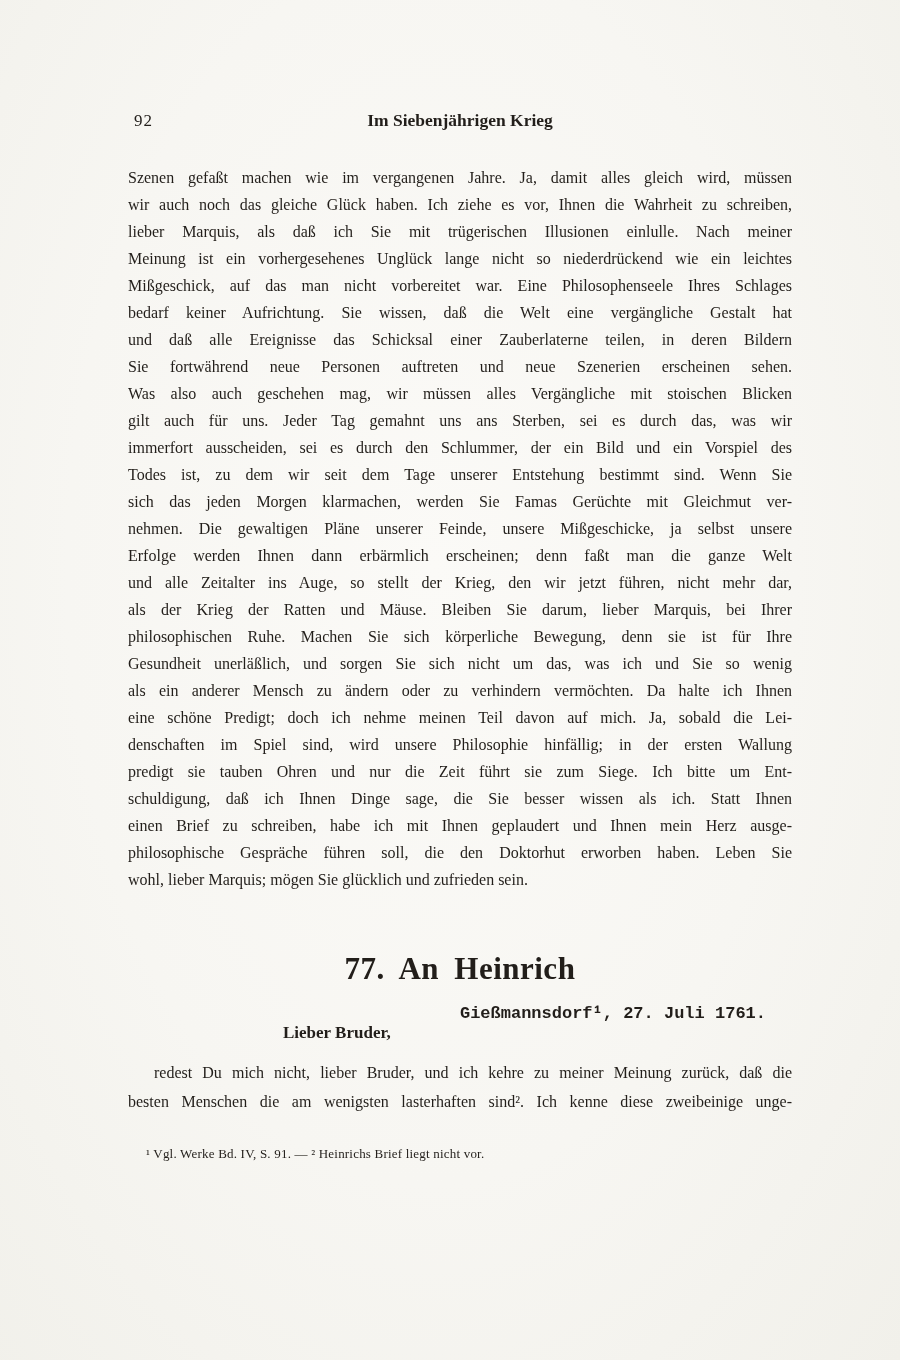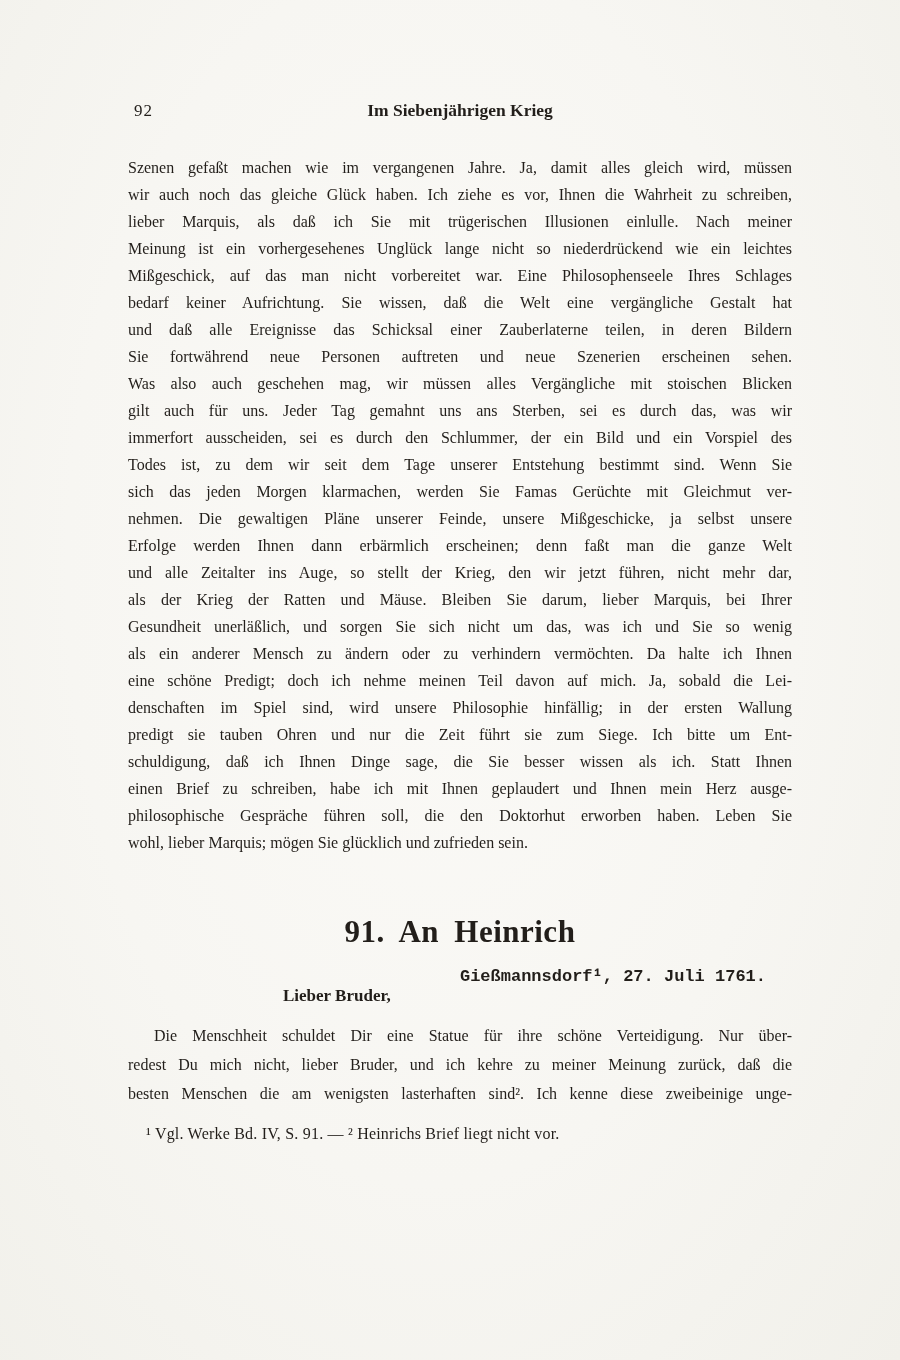--- a/index.html
+++ b/index.html
@@ -15,20 +15,21 @@
     font-family: "Liberation Serif", "DejaVu Serif", serif;
     overflow: hidden;
   }
 
   
   .header-row {
     position: relative;
     height: 24px;
     font-size: 17.5px;
     font-weight: bold;
+    margin-top: 10px;
   }
   .page-number {
     position: absolute;
     left: 6px;
     top: 1px;
     font-weight: normal;
     letter-spacing: 1px;
     font-size: 17px;
   }
   .running-title {
@@ -62,23 +63,23 @@
     font-family: Liberation Mono, monospace;
   }
 
   .salutation {
     padding-left: 155px;
     font-size: 17px;
     font-weight: bold;
   }
 
   .footnote {
-    margin-top: 17px;
+    margin-top: 30px;
     padding-left: 18px;
-    font-size: 16px;
+    font-size: 13px;
     letter-spacing: 0.2px;
   }
 </style>
 </head>
 <body>
 
 <div class="page">
 
   <div class="header-row">
     <span class="page-number">92</span>
@@ -96,38 +97,38 @@
       <div class="bodyline j">Sie fortwährend neue Personen auftreten und neue Szenerien erscheinen sehen.</div>
       <div class="bodyline j">Was also auch geschehen mag, wir müssen alles Vergängliche mit stoischen Blicken</div>
       <div class="bodyline j">gilt auch für uns. Jeder Tag gemahnt uns ans Sterben, sei es durch das, was wir</div>
       <div class="bodyline j">immerfort ausscheiden, sei es durch den Schlummer, der ein Bild und ein Vorspiel des</div>
       <div class="bodyline j">Todes ist, zu dem wir seit dem Tage unserer Entstehung bestimmt sind. Wenn Sie</div>
       <div class="bodyline j">sich das jeden Morgen klarmachen, werden Sie Famas Gerüchte mit Gleichmut ver-</div>
       <div class="bodyline j">nehmen. Die gewaltigen Pläne unserer Feinde, unsere Mißgeschicke, ja selbst unsere</div>
       <div class="bodyline j">Erfolge werden Ihnen dann erbärmlich erscheinen; denn faßt man die ganze Welt</div>
       <div class="bodyline j">und alle Zeitalter ins Auge, so stellt der Krieg, den wir jetzt führen, nicht mehr dar,</div>
       <div class="bodyline j">als der Krieg der Ratten und Mäuse. Bleiben Sie darum, lieber Marquis, bei Ihrer</div>
+      <div class="bodyline j">philosophischen Ruhe. Machen Sie sich körperliche Bewegung, denn sie ist für Ihre</div>
       <div class="bodyline j">Gesundheit unerläßlich, und sorgen Sie sich nicht um das, was ich und Sie so wenig</div>
       <div class="bodyline j">als ein anderer Mensch zu ändern oder zu verhindern vermöchten. Da halte ich Ihnen</div>
       <div class="bodyline j">eine schöne Predigt; doch ich nehme meinen Teil davon auf mich. Ja, sobald die Lei-</div>
       <div class="bodyline j">denschaften im Spiel sind, wird unsere Philosophie hinfällig; in der ersten Wallung</div>
       <div class="bodyline j">predigt sie tauben Ohren und nur die Zeit führt sie zum Siege. Ich bitte um Ent-</div>
       <div class="bodyline j">schuldigung, daß ich Ihnen Dinge sage, die Sie besser wissen als ich. Statt Ihnen</div>
       <div class="bodyline j">einen Brief zu schreiben, habe ich mit Ihnen geplaudert und Ihnen mein Herz ausge-</div>
       <div class="bodyline j">philosophische Gespräche führen soll, die den Doktorhut erworben haben. Leben Sie</div>
       <div class="bodyline">wohl, lieber Marquis; mögen Sie glücklich und zufrieden sein.</div>
     </div>
 
-  <h1 class="letter-heading">91. An Heinrich</h1>
+  <h1 class="letter-heading">77. An Heinrich</h1>
 
   <div class="dateline">Gießmannsdorf¹, 27. Juli 1761.</div>
 
   <div class="salutation">Lieber Bruder,</div>
 
   <div class="para p2">
-      <div class="bodyline j">Die Menschheit schuldet Dir eine Statue für ihre schöne Verteidigung. Nur über-</div>
       <div class="bodyline j">redest Du mich nicht, lieber Bruder, und ich kehre zu meiner Meinung zurück, daß die</div>
       <div class="bodyline j">besten Menschen die am wenigsten lasterhaften sind². Ich kenne diese zweibeinige unge-</div>
     </div>
 
   <div class="footnote">¹ Vgl. Werke Bd. IV, S. 91. — ² Heinrichs Brief liegt nicht vor.</div>
 
 </div>
 
 </body></html>

